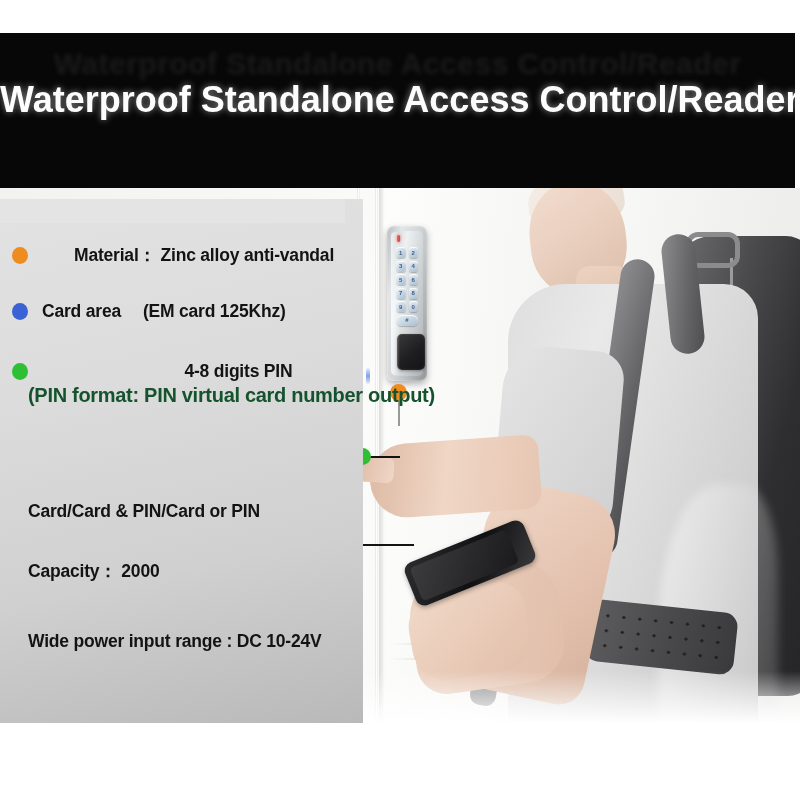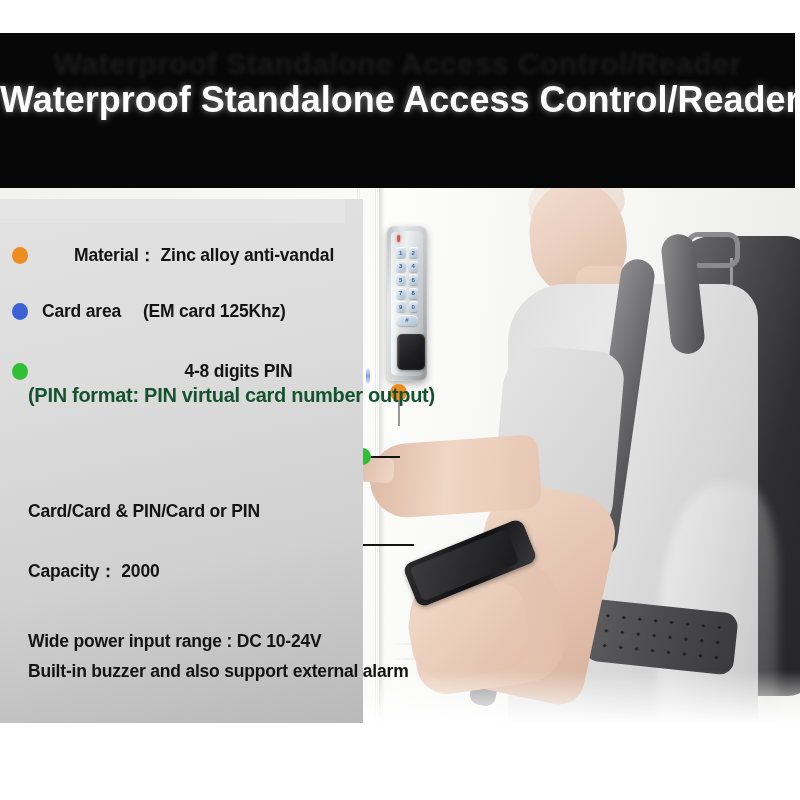--- a/index.html
+++ b/index.html
@@ -386,16 +386,15 @@
       <div class="bullet b-green"></div>
       <div>
         <div class="spec-text">4-8 digits PIN</div>
         <div class="spec-sub">(PIN format: PIN virtual card number output)</div>
       </div>
     </div>
 
     <div class="plain-row p1">Card/Card &amp; PIN/Card or PIN</div>
     <div class="plain-row p2">Capacity：  2000</div>
     <div class="plain-row p3">Wide power input range : DC 10-24V</div>
-    <div class="plain-row p4">Built-in buzzer and also support external alarm</div>
   </div>
 
 </div>
 
 </body></html>

